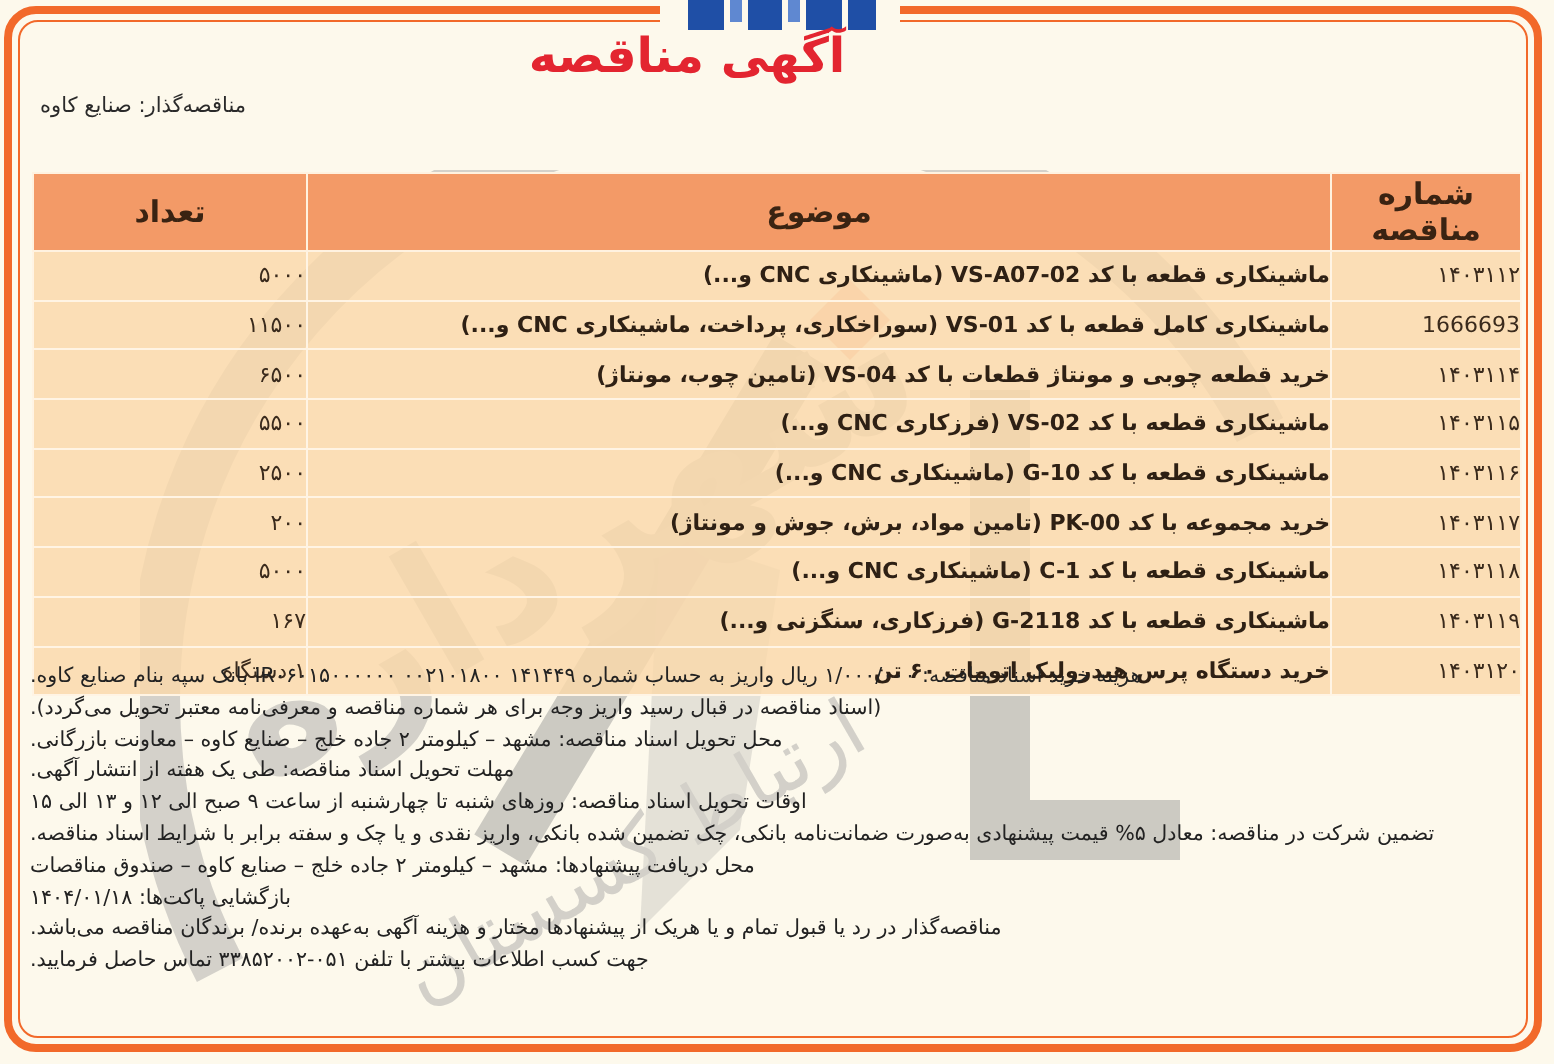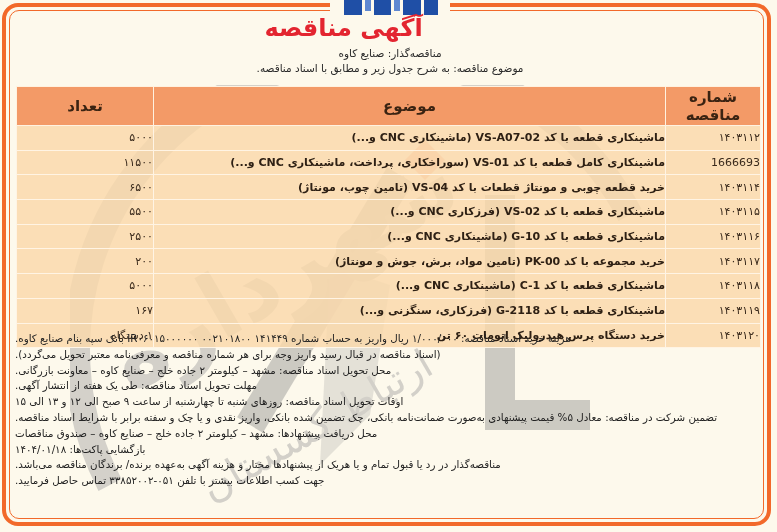--- a/index.html
+++ b/index.html
@@ -37,21 +37,21 @@
       position: absolute; left: 70px; top: 85px; width: 600px; height: 420px;
       pointer-events: none; opacity: 0.42;
     }
     .title {
       position: absolute; left: 0; width: 687px; top: 14px;
       text-align: center; direction: rtl;
       font-size: 24px; font-weight: bold; color: #e32530;
     }
     .intro {
       position: absolute; right: 17px; top: 46px; width: 740px;
-      direction: rtl; text-align: center; font-size: 10.5px; color: #2a2a2a; line-height: 15px;
+      direction: rtl; text-align: left; font-size: 10.5px; color: #2a2a2a; line-height: 15px;
     }
     table.tenders {
       position: absolute; left: 16px; top: 86px; width: 745px;
       border-collapse: collapse; direction: rtl; font-size: 11px;
     }
     table.tenders th {
       background: #f39a67; color: #3a2312; font-weight: bold; height: 22px;
       border: 1.5px solid #fff2e0; font-size: 15px;
     }
     table.tenders td {
@@ -93,21 +93,20 @@
   <path d="M430 110 L430 330 L520 330" fill="none" stroke="#8a8a8a" stroke-width="30"></path>
   <path d="M250 380 L260 180 L320 200 L300 330 Z" fill="#9a9a9a" opacity="0.6"></path>
   <text x="40" y="250" font-size="90" font-weight="bold" fill="#9a9a9a" font-family="DejaVu Sans, sans-serif" transform="rotate(-30 160 240)">شهرداره</text>
   <text x="120" y="380" font-size="40" fill="#9a9a9a" font-family="DejaVu Sans, sans-serif" transform="rotate(-30 200 360)">ارتباط کسستان</text>
 </svg>
 
 <div class="title">آگهی مناقصه</div>
 
 <div class="intro">
   <div>مناقصه‌گذار: صنایع کاوه</div>
-  <div>موضوع مناقصه: به شرح جدول زیر و مطابق با اسناد مناقصه.</div>
 </div>
 
 <table class="tenders">
   <thead>
     <tr>
       <th class="col-num">شماره مناقصه</th>
       <th>موضوع</th>
       <th class="col-qty">تعداد</th>
     </tr>
   </thead>

